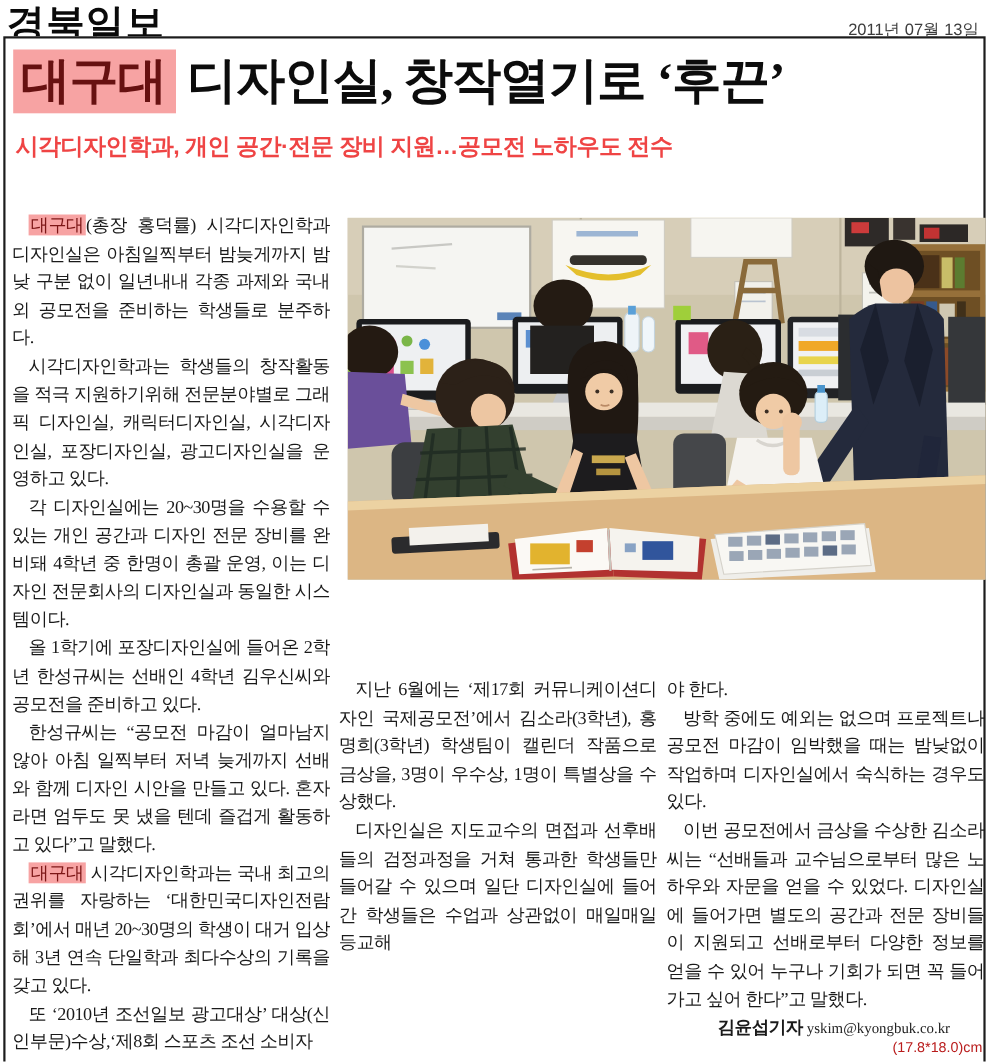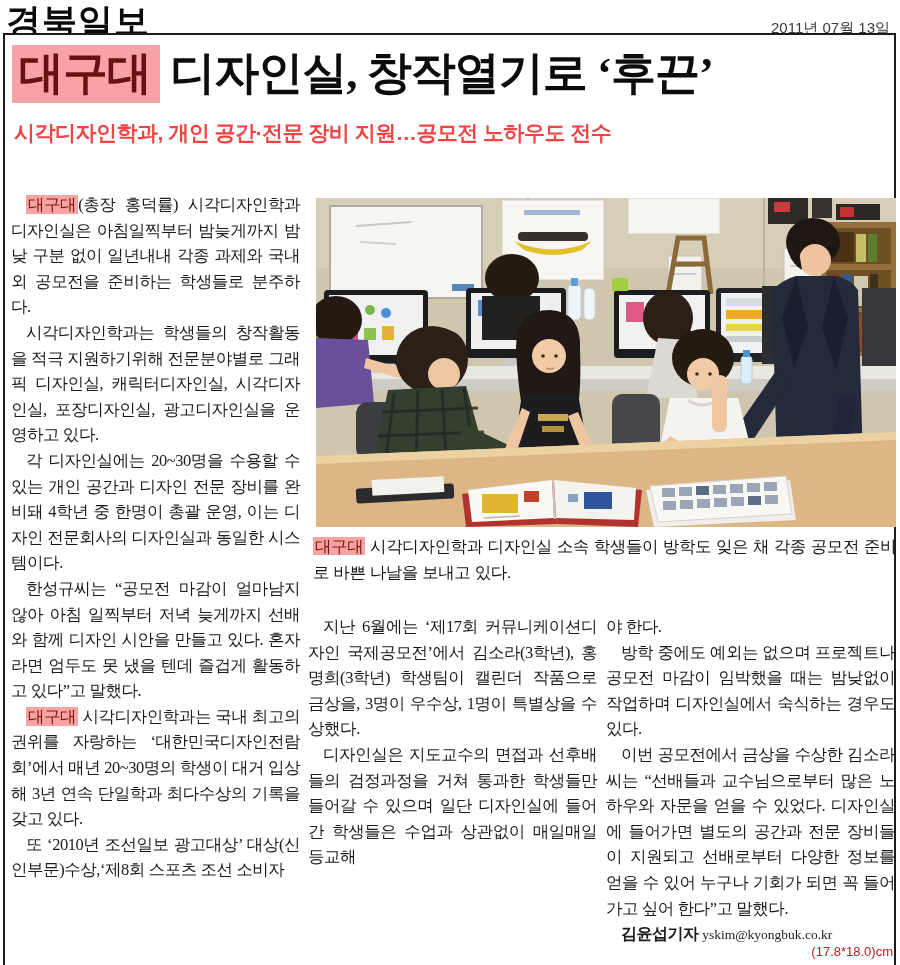--- a/index.html
+++ b/index.html
@@ -44,21 +44,21 @@
   .body-hl{background:#f7a3a3;color:#7c1616;padding:0 2px;}
   .photo-wrap{
     position:absolute;left:311px;top:163px;width:580px;height:329px;
     background:#cfc6ad;overflow:hidden;
   }
   .caption{
     position:absolute;left:308px;top:498px;width:583px;
     font-size:16.5px;line-height:26px;letter-spacing:-0.4px;color:#161616;
     text-align:justify;
   }
-  .byline{text-align:left;margin-top:3px;text-indent:0;}
+  .byline{text-align:center;margin-top:3px;text-indent:0;}
   .byline .reporter{font-weight:bold;font-size:16px;letter-spacing:-0.5px;}
   .byline .email{font-size:13.5px;letter-spacing:0;color:#222;}
   .size-note{
     position:absolute;right:7px;top:944px;font-size:13px;color:#b91c1c;
   }
 </style>
 </head>
 <body>
 
 <div class="masthead-name">경북일보</div>
@@ -72,20 +72,21 @@
   <div class="headline">
     <span class="hl">대구대</span><span> 디자인실, 창작열기로 ‘후끈’</span>
   </div>
 
   <div class="subheadline">시각디자인학과, 개인 공간·전문 장비 지원…공모전 노하우도 전수</div>
 
   <div class="col col-left">
     <p><span class="body-hl">대구대</span><span>(총장 홍덕률) 시각디자인학과 디자인실은 아침일찍부터 밤늦게까지 밤낮 구분 없이 일년내내 각종 과제와 국내외 공모전을 준비하는 학생들로 분주하다.</span></p>
     <p>시각디자인학과는 학생들의 창작활동을 적극 지원하기위해 전문분야별로 그래픽 디자인실, 캐릭터디자인실, 시각디자인실, 포장디자인실, 광고디자인실을 운영하고 있다.</p>
     <p>각 디자인실에는 20~30명을 수용할 수 있는 개인 공간과 디자인 전문 장비를 완비돼 4학년 중 한명이 총괄 운영, 이는 디자인 전문회사의 디자인실과 동일한 시스템이다.</p>
+    <p>올 1학기에 포장디자인실에 들어온 2학년 한성규씨는 선배인 4학년 김우신씨와 공모전을 준비하고 있다.</p>
     <p>한성규씨는 “공모전 마감이 얼마남지 않아 아침 일찍부터 저녁 늦게까지 선배와 함께 디자인 시안을 만들고 있다. 혼자라면 엄두도 못 냈을 텐데 즐겁게 활동하고 있다”고 말했다.</p>
     <p><span class="body-hl">대구대</span><span> 시각디자인학과는 국내 최고의 권위를 자랑하는 ‘대한민국디자인전람회’에서 매년 20~30명의 학생이 대거 입상해 3년 연속 단일학과 최다수상의 기록을 갖고 있다.</span></p>
     <p>또 ‘2010년 조선일보 광고대상’ 대상(신인부문)수상,‘제8회 스포츠 조선 소비자</p>
   </div>
 
   <div class="photo-wrap">
     <svg width="580" height="329" viewBox="0 0 580 329" xmlns="http://www.w3.org/2000/svg">
 
       <g>
         <rect x="0" y="0" width="580" height="329" fill="#cfc6ad"></rect>
@@ -315,23 +316,20 @@
             <rect x="449" y="297" width="13" height="9"></rect>
         </g>
         <g fill="#5c6c85">
           <rect x="380" y="288" width="13" height="9"></rect>
             <rect x="432" y="298" width="13" height="9"></rect>
         </g>
       </g>
     </svg>
   </div>
 
-  <div class="caption">
-    <span class="body-hl">대구대</span><span> 시각디자인학과 디자인실 소속 학생들이 방학도 잊은 채 각종 공모전 준비로 바쁜 나날을 보내고 있다.</span>
-  </div>
 
   <div class="col col-mid">
     <p>지난 6월에는 ‘제17회 커뮤니케이션디자인 국제공모전’에서 김소라(3학년), 홍명희(3학년) 학생팀이 캘린더 작품으로 금상을, 3명이 우수상, 1명이 특별상을 수상했다.</p>
     <p>디자인실은 지도교수의 면접과 선후배들의 검정과정을 거쳐 통과한 학생들만 들어갈 수 있으며 일단 디자인실에 들어간 학생들은 수업과 상관없이 매일매일 등교해</p>
   </div>
 
   <div class="col col-right">
     <p class="no-indent">야 한다.</p>
     <p>방학 중에도 예외는 없으며 프로젝트나 공모전 마감이 임박했을 때는 밤낮없이 작업하며 디자인실에서 숙식하는 경우도 있다.</p>
     <p>이번 공모전에서 금상을 수상한 김소라씨는 “선배들과 교수님으로부터 많은 노하우와 자문을 얻을 수 있었다. 디자인실에 들어가면 별도의 공간과 전문 장비들이 지원되고 선배로부터 다양한 정보를 얻을 수 있어 누구나 기회가 되면 꼭 들어가고 싶어 한다”고 말했다.</p>

